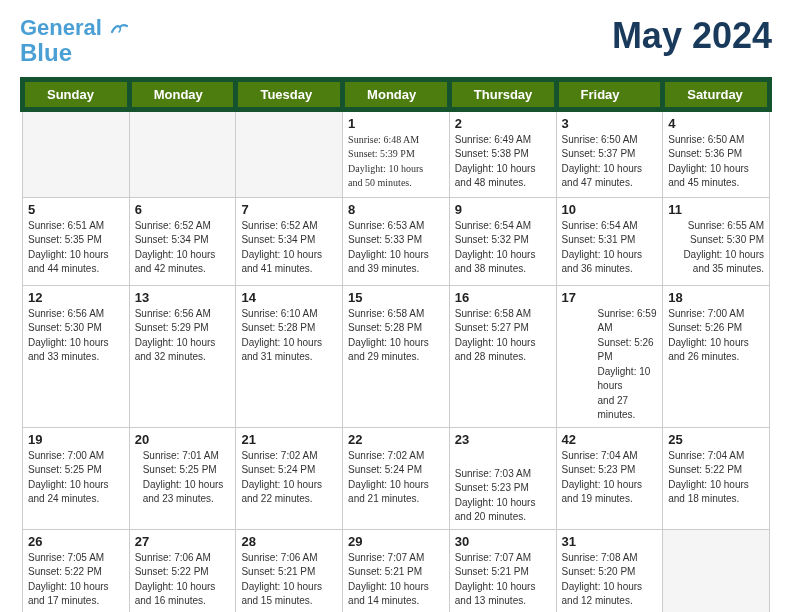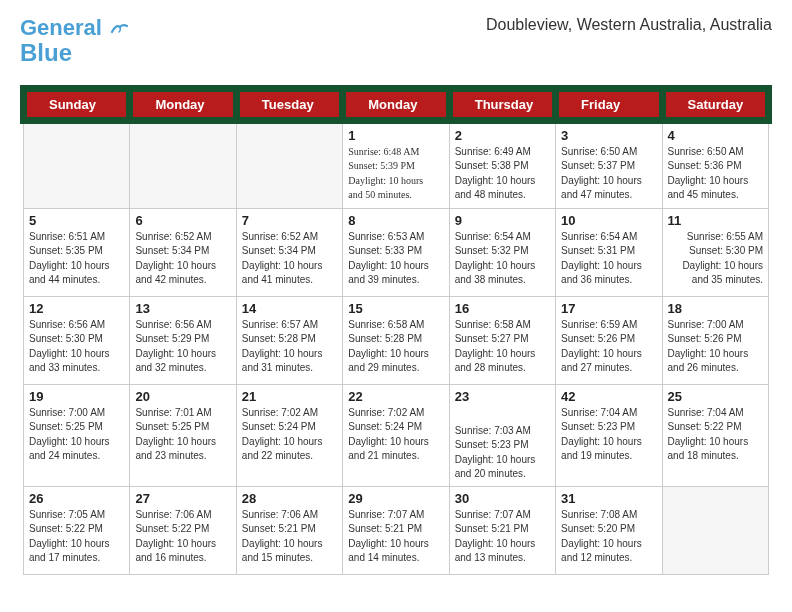--- a/index.html
+++ b/index.html
@@ -7,21 +7,21 @@
       font-family: Arial, sans-serif;
       background: #fff;
       width: 792px;
       min-height: 612px;
       padding: 16px 20px 16px 20px;
     }
     .header-area {
       display: flex;
       justify-content: space-between;
       align-items: flex-start;
-      margin-bottom: 18px;
+      margin-bottom: 10px;
     }
     .logo {
       display: flex;
       flex-direction: column;
       align-items: flex-start;
     }
     .logo-text {
       font-size: 22px;
       font-weight: bold;
       color: #1a3a5c;
@@ -50,26 +50,26 @@
       font-size: 16px;
       color: #333;
       font-weight: normal;
     }
     table {
       width: 100%;
       border-collapse: collapse;
       table-layout: fixed;
     }
     th {
-      background-color: #b91c1c;
+      background-color: #4d7c0f;
       color: #fff;
       font-size: 13px;
       font-weight: bold;
       padding: 5px 22px;
-      border: 7px solid #14532d;
+      border: 5px solid #14532d;
       text-align: left;
     }
     td {
       border: 1px solid #ccc;
       vertical-align: top;
       padding: 4px 5px;
       font-size: 10.5px;
       color: #222;
       height: 88px;
       background: #fff;
@@ -103,21 +103,21 @@
         <span>General</span>
         <svg class="logo-bird" viewBox="0 0 18 14" fill="none" xmlns="http://www.w3.org/2000/svg">
           <path d="M2 10 Q6 2 10 5 Q13 2 17 4" stroke="#4a9fd4" stroke-width="2.2" fill="none" stroke-linecap="round"></path>
           <path d="M10 5 Q11 8 9 10" stroke="#4a9fd4" stroke-width="1.5" fill="none" stroke-linecap="round"></path>
         </svg>
       </span>
     </div>
     <span class="logo-text" style="font-size:24px;color:#4a9fd4;">Blue</span>
   </div>
   <div class="title-area">
-    <div class="location-title">Doubleview, Western Australia, Australia</div>
+    <div class="month-title">May 2024</div>
   </div>
 </div>
 
 <table>
   <thead>
     <tr>
     <th>Sunday</th>
         <th>Monday</th>
         <th>Tuesday</th>
         <th>Monday</th>
@@ -221,42 +221,42 @@
         </td>
         <td>
           <span class="day-number">13</span>
           <div class="day-info" style="white-space: pre-line;">Sunrise: 6:56 AM
 Sunset: 5:29 PM
 Daylight: 10 hours
 and 32 minutes.</div>
         </td>
         <td>
           <span class="day-number">14</span>
-          <div class="day-info" style="white-space: pre-line;">Sunrise: 6:57 AM
+          <div class="day-info" style="white-space: pre-line;">Sunrise: 6:10 AM
 Sunset: 5:28 PM
 Daylight: 10 hours
 and 31 minutes.</div>
         </td>
         <td>
           <span class="day-number">15</span>
           <div class="day-info" style="white-space: pre-line;">Sunrise: 6:58 AM
 Sunset: 5:28 PM
 Daylight: 10 hours
 and 29 minutes.</div>
         </td>
         <td>
           <span class="day-number">16</span>
           <div class="day-info" style="white-space: pre-line;">Sunrise: 6:58 AM
 Sunset: 5:27 PM
 Daylight: 10 hours
 and 28 minutes.</div>
         </td>
         <td>
           <span class="day-number">17</span>
-          <div class="day-info" style="white-space: pre-line;">Sunrise: 6:59 AM
+          <div class="day-info" style="white-space: pre-line; margin-left: 36px;">Sunrise: 6:59 AM
 Sunset: 5:26 PM
 Daylight: 10 hours
 and 27 minutes.</div>
         </td>
         <td>
           <span class="day-number">18</span>
           <div class="day-info" style="white-space: pre-line;">Sunrise: 7:00 AM
 Sunset: 5:26 PM
 Daylight: 10 hours
 and 26 minutes.</div>
@@ -265,21 +265,21 @@
       <tr>
         <td>
           <span class="day-number">19</span>
           <div class="day-info" style="white-space: pre-line;">Sunrise: 7:00 AM
 Sunset: 5:25 PM
 Daylight: 10 hours
 and 24 minutes.</div>
         </td>
         <td>
           <span class="day-number">20</span>
-          <div class="day-info" style="white-space: pre-line;">Sunrise: 7:01 AM
+          <div class="day-info" style="white-space: pre-line; margin-left: 8px;">Sunrise: 7:01 AM
 Sunset: 5:25 PM
 Daylight: 10 hours
 and 23 minutes.</div>
         </td>
         <td>
           <span class="day-number">21</span>
           <div class="day-info" style="white-space: pre-line;">Sunrise: 7:02 AM
 Sunset: 5:24 PM
 Daylight: 10 hours
 and 22 minutes.</div>

